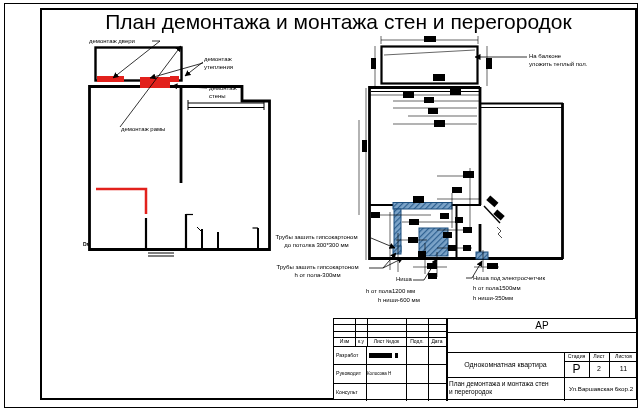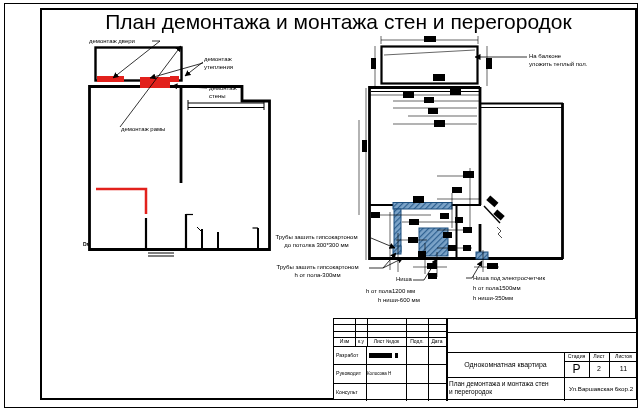--- a/index.html
+++ b/index.html
@@ -230,20 +230,21 @@
     <div class="vl" style="left:21px;top:0;height:27px;"></div>
     <div class="vl" style="left:33px;top:0;height:27px;"></div>
     <div class="vl" style="left:32px;top:27px;height:55px;"></div>
     <div class="vl" style="left:72px;top:0;height:82px;"></div>
     <div class="vl" style="left:94px;top:0;height:82px;"></div>
     <div class="vl" style="left:112px;top:0;height:82px;width:1.5px;"></div>
     <div class="vl" style="left:230px;top:33px;height:49px;"></div>
     <div class="vl" style="left:255px;top:33px;height:25px;"></div>
     <div class="vl" style="left:275px;top:33px;height:25px;"></div>
 
+    <div class="cell c-center" style="left:112px;top:0;width:192px;height:13px;line-height:13px;font-size:10px;">АР</div>
 
     <div class="cell c-center" style="left:0;top:18px;width:21px;height:9px;line-height:9px;font-size:5px;">Изм</div>
     <div class="cell c-center" style="left:21px;top:18px;width:12px;height:9px;line-height:9px;font-size:5px;">к.у</div>
     <div class="cell c-center" style="left:33px;top:18px;width:39px;height:9px;line-height:9px;font-size:5px;">Лист №док</div>
     <div class="cell c-center" style="left:72px;top:18px;width:22px;height:9px;line-height:9px;font-size:5px;">Подл.</div>
     <div class="cell c-center" style="left:94px;top:18px;width:18px;height:9px;line-height:9px;font-size:5px;">Дата</div>
 
     <div class="cell" style="left:2px;top:27px;width:30px;height:18px;line-height:18px;font-size:5.2px;">Разработ</div>
     <div class="sig-blob" style="left:35px;top:34px;width:23px;height:4.5px;"></div>
     <div class="sig-blob" style="left:61px;top:34px;width:3px;height:4.5px;"></div>

